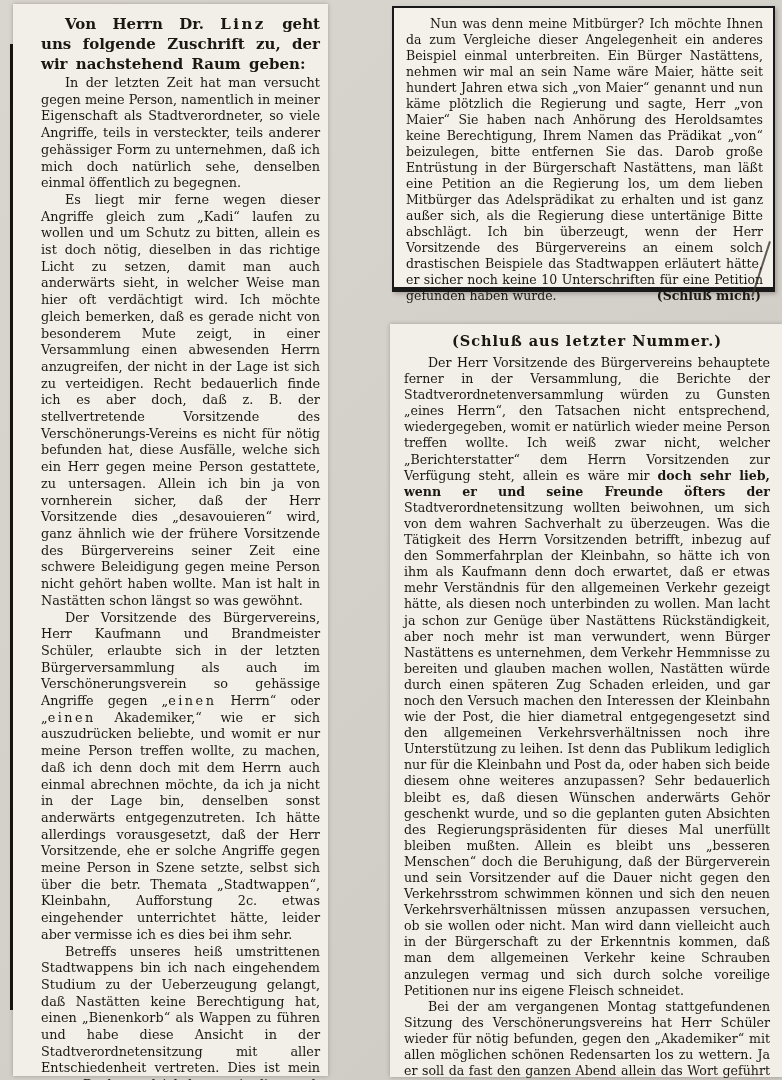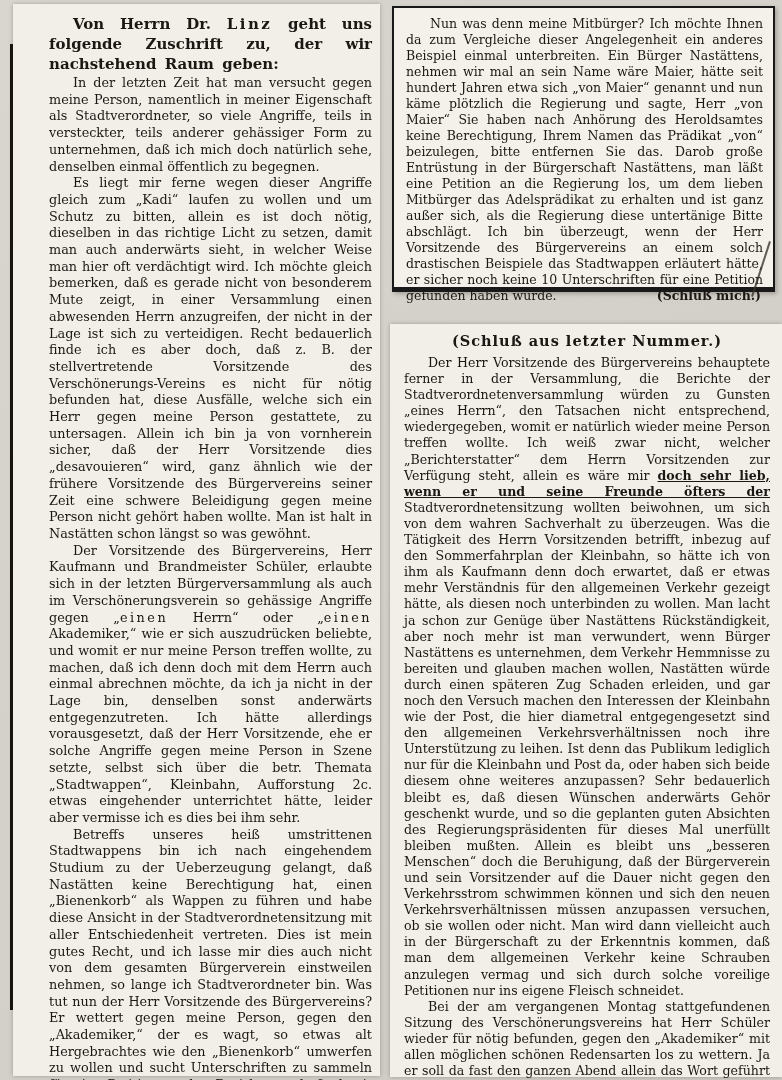--- a/index.html
+++ b/index.html
@@ -9,23 +9,23 @@
     font-family:"DejaVu Serif", serif;
     color:#1b1713;
   }
   .page{position:relative;width:782px;height:1080px;background:
     linear-gradient(135deg,#d9d6d0 0%,#d3d0ca 55%,#cdcac4 100%);}
   .scan-rule{
     position:absolute;left:10px;top:44px;width:3px;height:966px;
     background:#14120f;
   }
   .col-left{
-    position:absolute;left:13px;top:4px;width:367px;height:1072px;
+    position:absolute;left:13px;top:4px;width:315px;height:1072px;
     background:#f2efe9;box-shadow:0 0 4px rgba(60,50,40,.35);
-    padding:10px 8px 6px 36px;box-sizing:border-box;
+    padding:10px 8px 6px 28px;box-sizing:border-box;
     font-size:12.8px;line-height:16.7px;
   }
   .box-top-right{
     position:absolute;left:392px;top:6px;width:383px;height:286px;
     background:#f4f1ea;border:2px solid #191919;border-bottom-width:5px;
     padding:8px 10px 4px 12px;box-sizing:border-box;
     font-size:12.5px;line-height:16px;
     box-shadow:2px 2px 4px rgba(60,50,40,.3);
   }
   .scan-mark{
@@ -43,21 +43,21 @@
     margin:0 0 1px 0;text-indent:24px;text-align:justify;
     font-weight:700;font-size:15px;line-height:20px;word-spacing:3px;
   }
   .closing{
     margin:-16px 2px 0 0;text-align:right;font-weight:700;
   }
   .section-heading{
     margin:0 0 5px 0;text-align:center;font-weight:700;font-size:14.5px;
     line-height:18px;letter-spacing:1px;
   }
-  .b{font-weight:700;text-decoration:underline;}
+  .b{font-weight:700;}
   .sp{letter-spacing:2.5px;}
 </style>
 </head>
 <body>
 
 <div class="page">
 
   <div class="scan-rule"></div>
 
   <section class="col-left">

